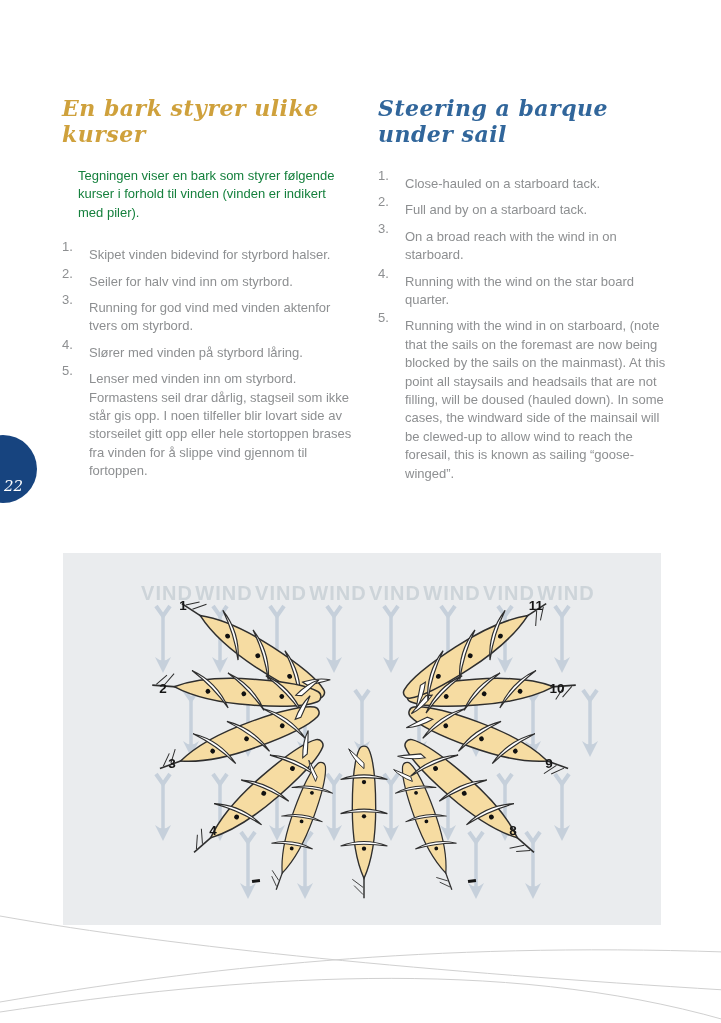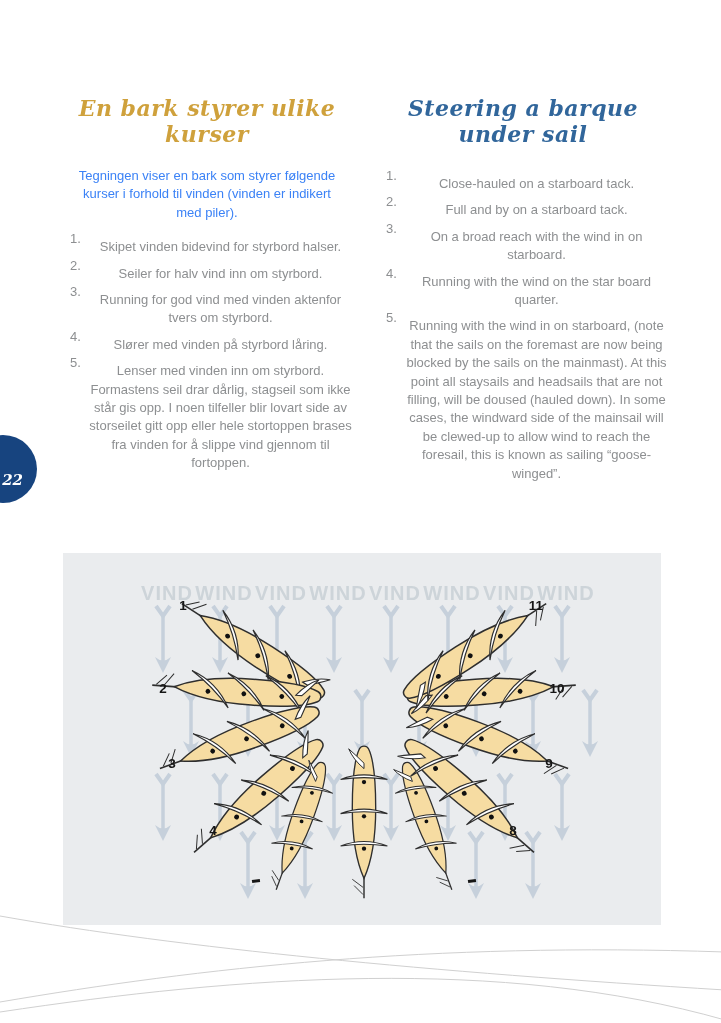--- a/index.html
+++ b/index.html
@@ -2,49 +2,49 @@
 <html><head>
 <meta charset="utf-8">
 <style>
   html,body{margin:0;padding:0;}
   body{
     width:721px;height:1023px;position:relative;background:#ffffff;
     font-family:"Liberation Sans",sans-serif;overflow:hidden;
   }
   .columns{
     position:absolute;left:62px;top:95px;width:606px;
-    display:flex;gap:26px;text-align:center;
+    display:flex;gap:26px;
   }
   .col{width:291px;}
   .script-heading{
     margin:0 0 20px 0;
     font-family:"DejaVu Serif",serif;
     font-style:italic;font-weight:600;
     font-size:22px;letter-spacing:0.5px;
   }
   .col-left .script-heading{color:#cfa13c;}
   .col-right .script-heading{color:#31669b;}
   .intro{
-    margin:8px;color:#3b82f6;font-size:13px;line-height:18.4px;
+    margin:16px;color:#15803d;font-size:13px;line-height:18.4px;
   }
   ol.course-list{
     list-style:none;margin:0;padding:0;
     color:#8d8f91;font-size:13px;line-height:18.4px;
   }
   ol.course-list li{display:flex;}
   ol.course-list .num{width:27px;flex-shrink:0;}
   ol.course-list .txt{flex:1;margin-top:8px;}
   .page-tab{
     position:absolute;left:-31px;top:435px;width:68px;height:68px;
     border-radius:50%;background:#17447f;
   }
   .page-tab .pagenum{
-    position:absolute;right:14px;top:36px;
+    position:absolute;right:14px;top:42px;
     color:#ffffff;font-family:"DejaVu Serif",serif;
-    font-style:italic;font-size:15px;font-weight:700;
+    font-style:italic;font-size:15px;font-weight:400;
   }
   .diagram-wrap{
     position:absolute;left:63px;top:553px;width:598px;height:415px;
   }
   .diagram-wrap svg{display:block;}
   .windword{
     font-family:"Liberation Sans",sans-serif;
     font-weight:bold;font-size:20px;letter-spacing:1px;
   }
   .shipnum{

